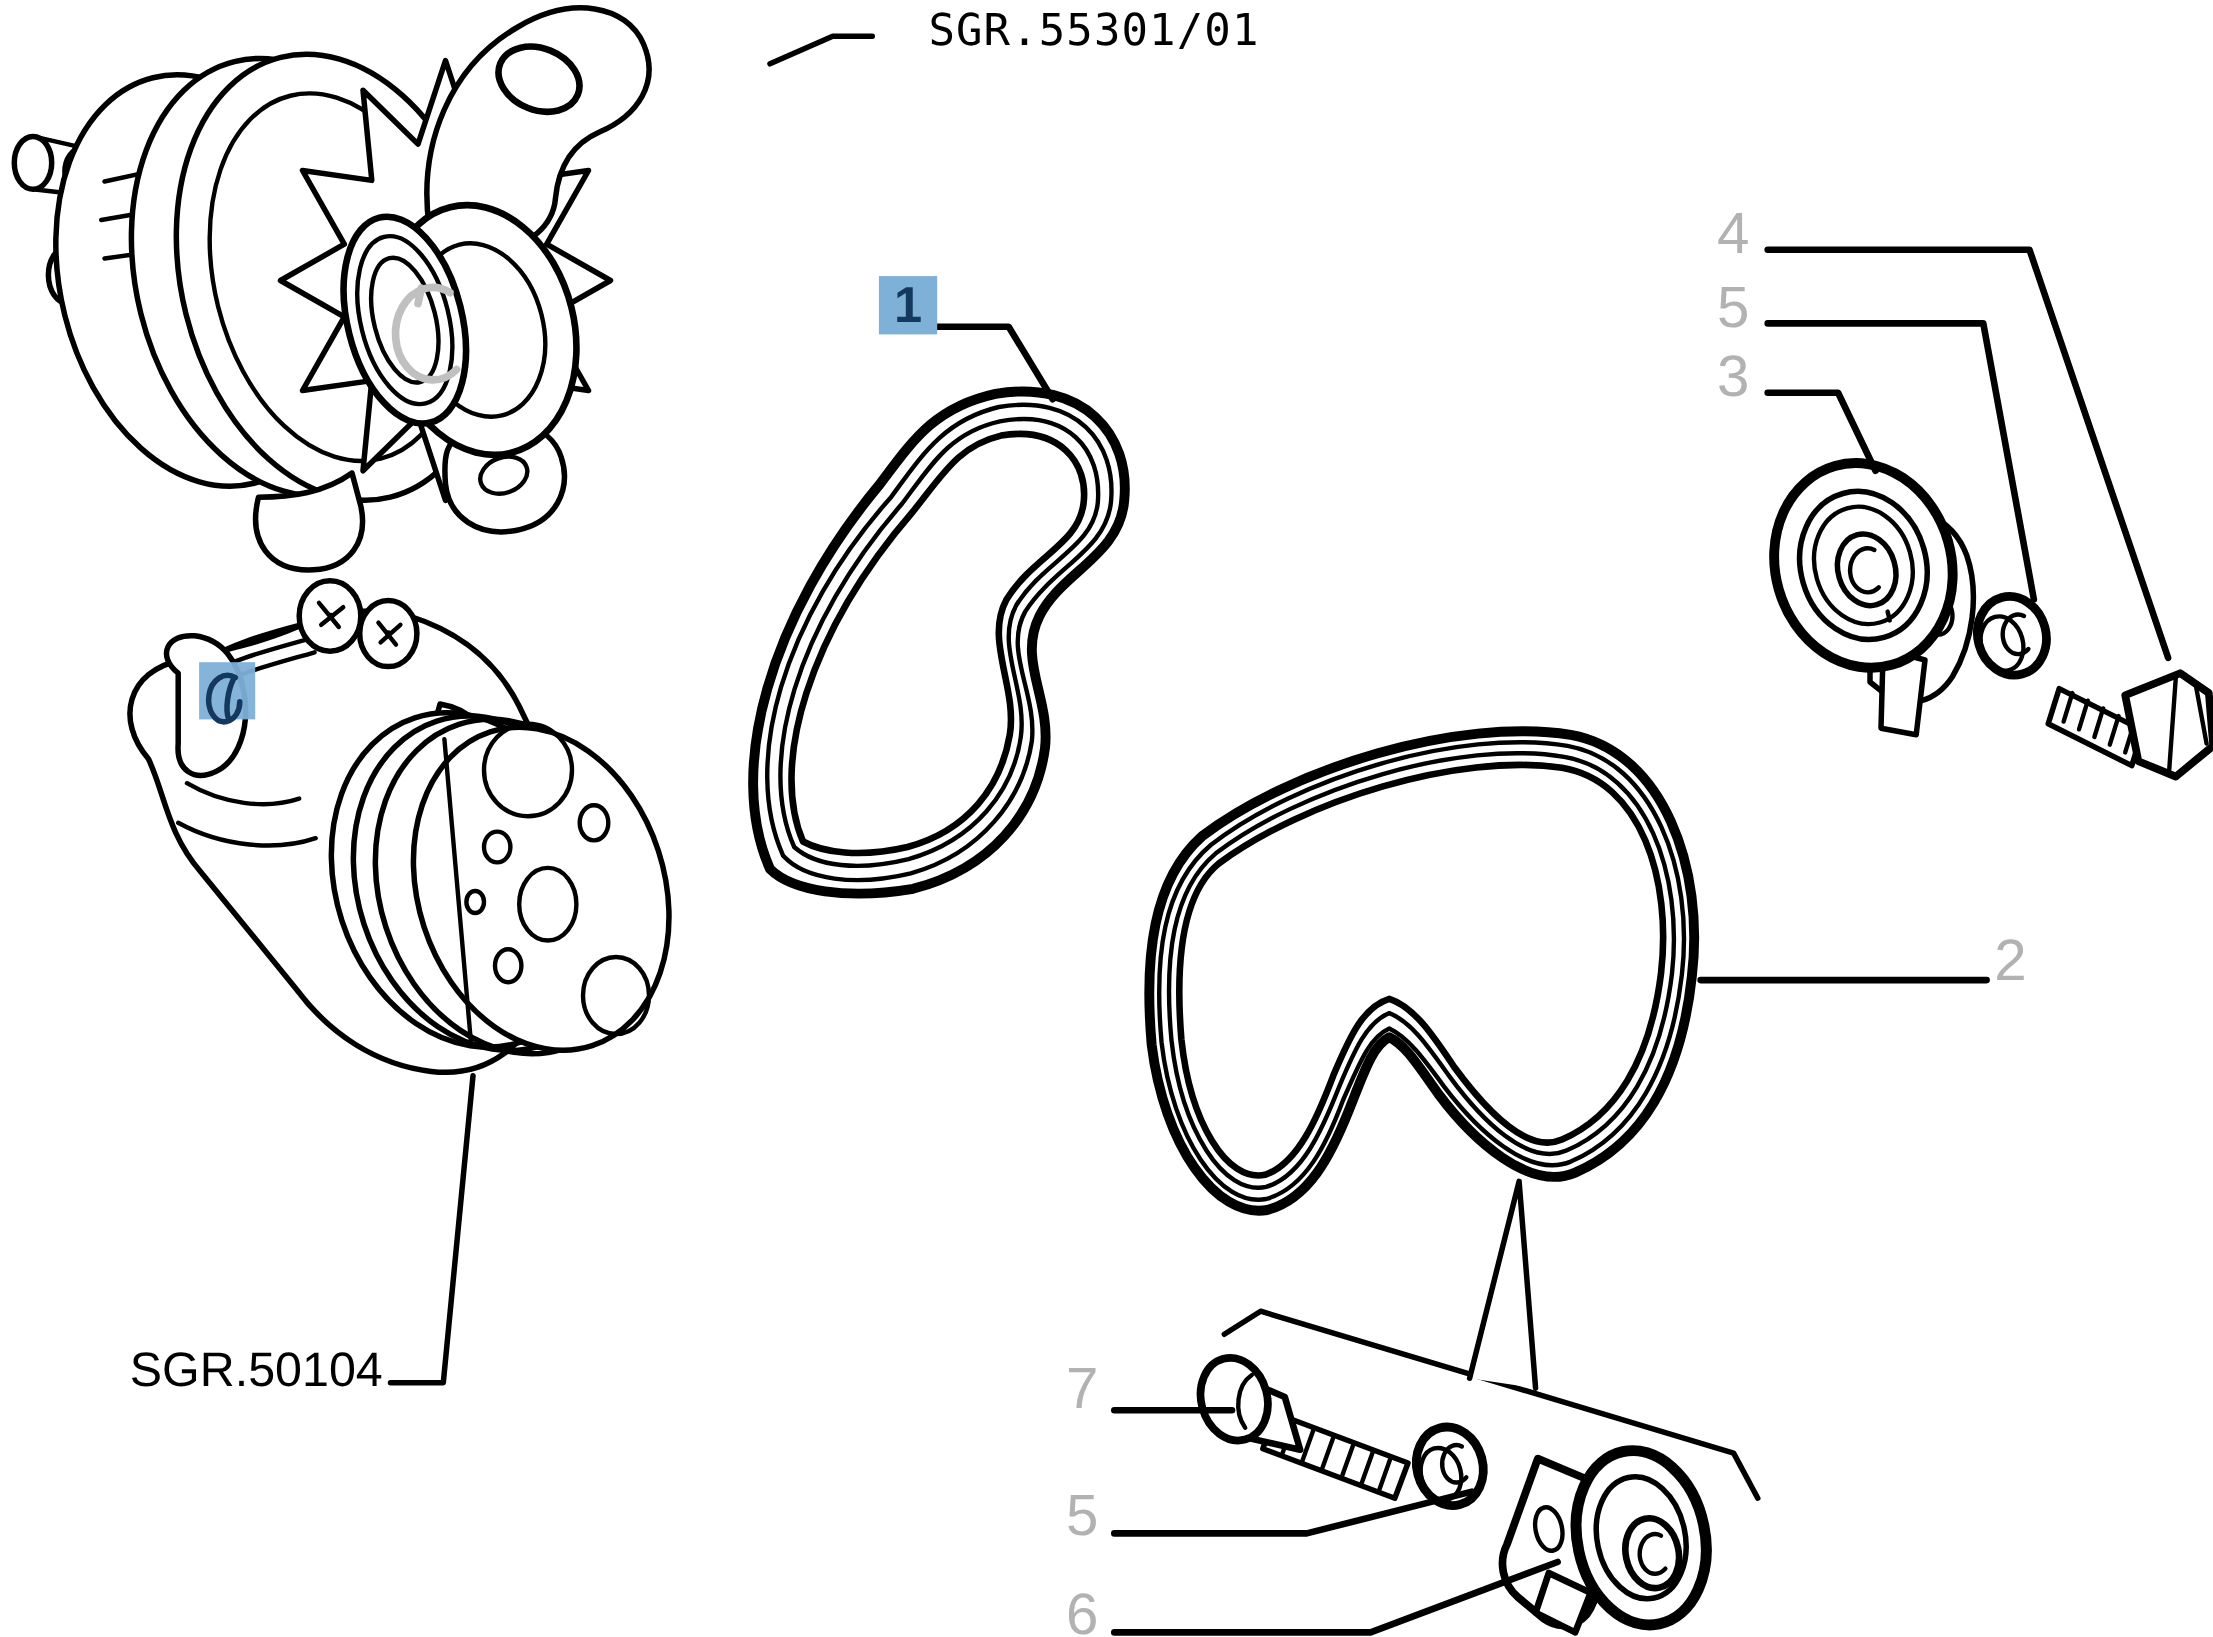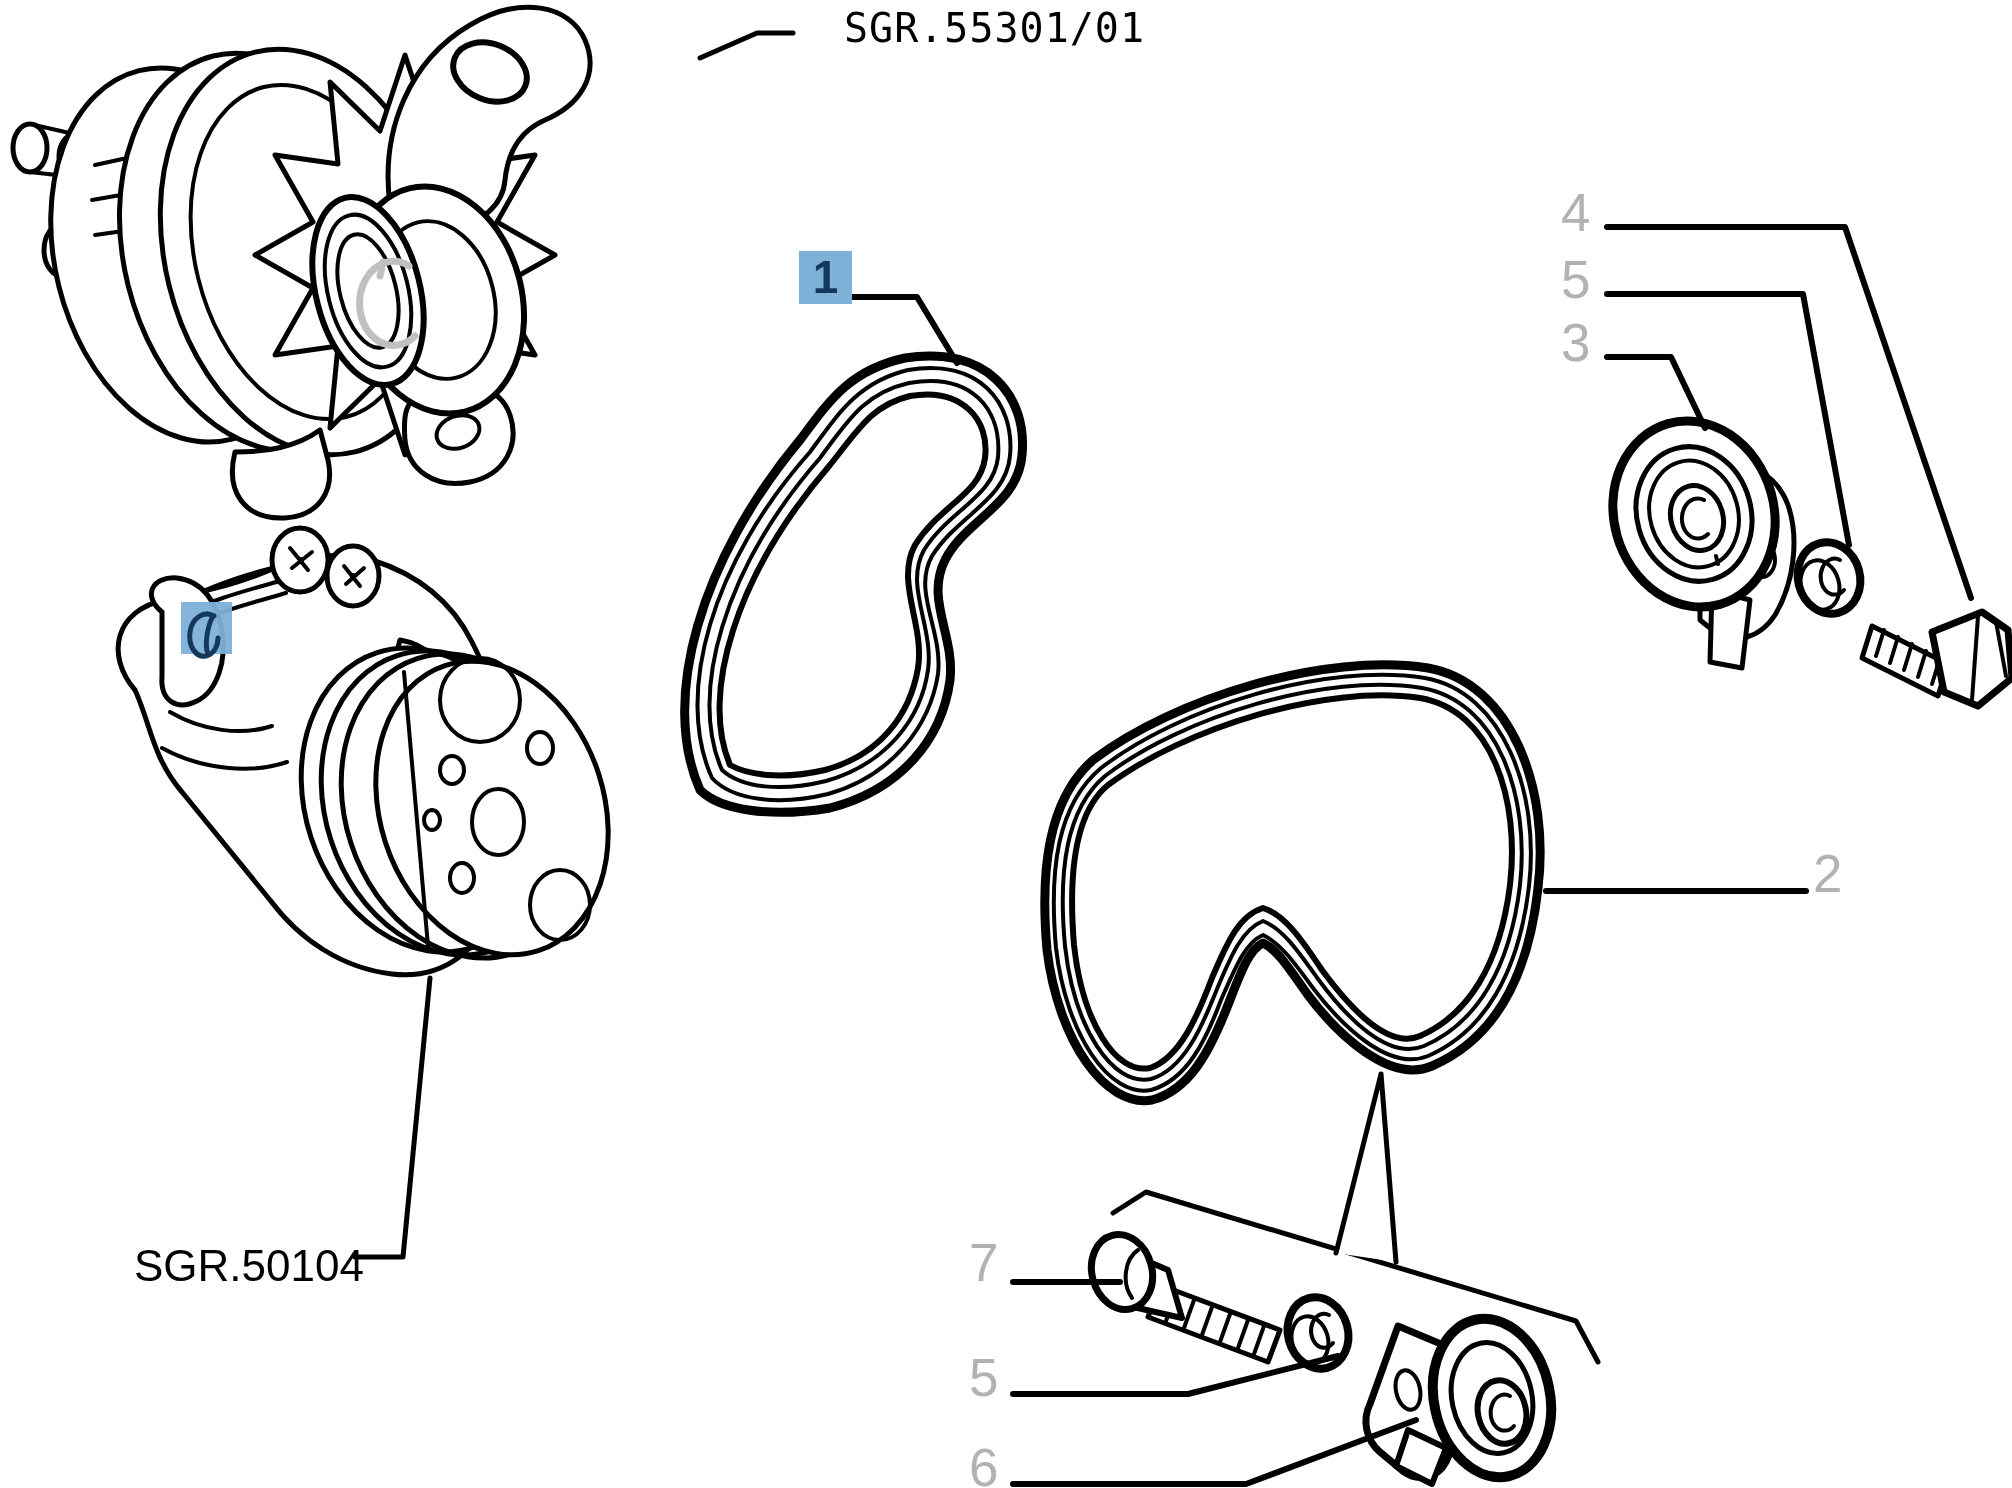--- a/index.html
+++ b/index.html
@@ -22,21 +22,21 @@
   .badge{
     position:absolute;left:799px;top:251px;width:53px;height:53px;
     background:var(--highlight_bg);color:var(--highlight_fg);
     font:700 46px/53px "Liberation Sans",sans-serif;text-align:center;
     cursor:pointer;user-select:none;
   }
   .ref{
     position:absolute;color:#000;cursor:pointer;user-select:none;white-space:nowrap;
   }
   .ref-top{left:844px;top:6px;font:400 40px/1.1 "DejaVu Sans Mono",monospace;letter-spacing:1px;}
-  .ref-bottom{left:134px;top:1222px;font:400 44px/1.1 "Liberation Sans",sans-serif;margin-top:20px;}
+  .ref-bottom{left:118px;top:1222px;font:400 44px/1.1 "Liberation Sans",sans-serif;}
 </style>
 </head>
 <body>
 
 <div id="stage">
 
 <svg width="2012" height="1488" viewBox="0 0 2012 1488">
   <g stroke="#000" fill="none" stroke-width="5" stroke-linecap="round" stroke-linejoin="round">
 
     <g>

